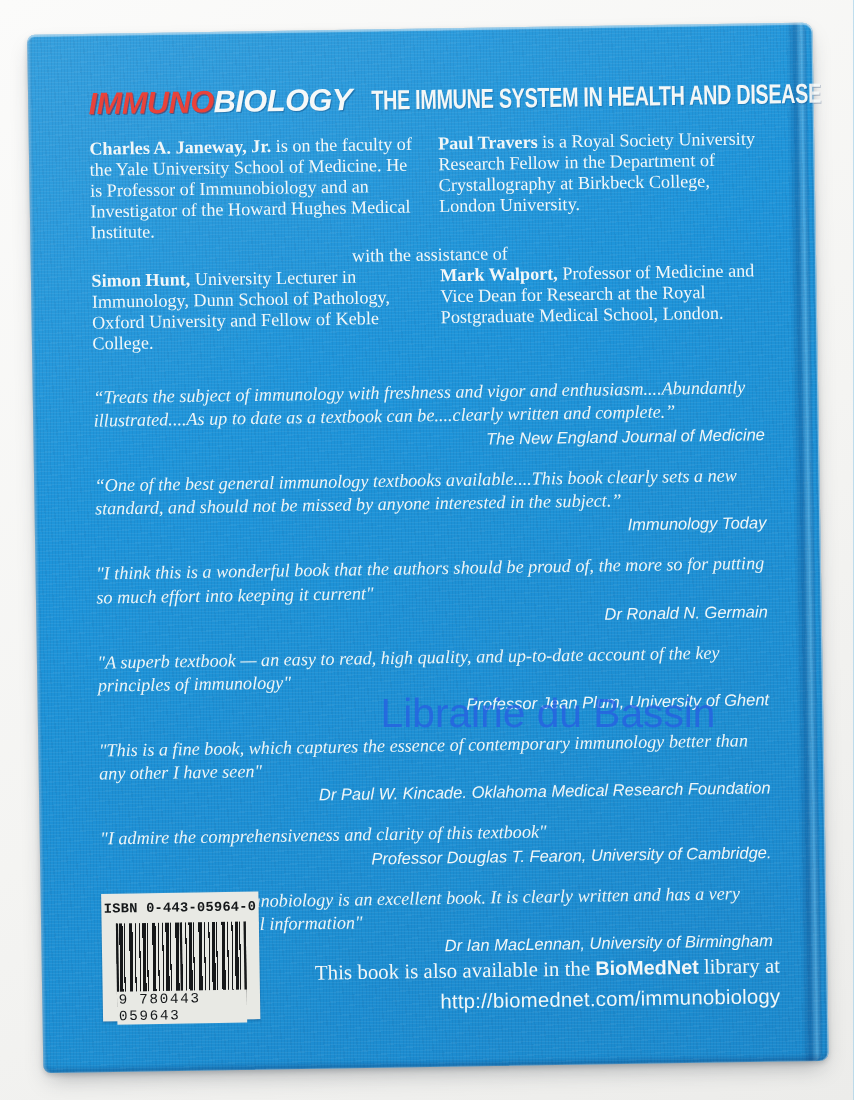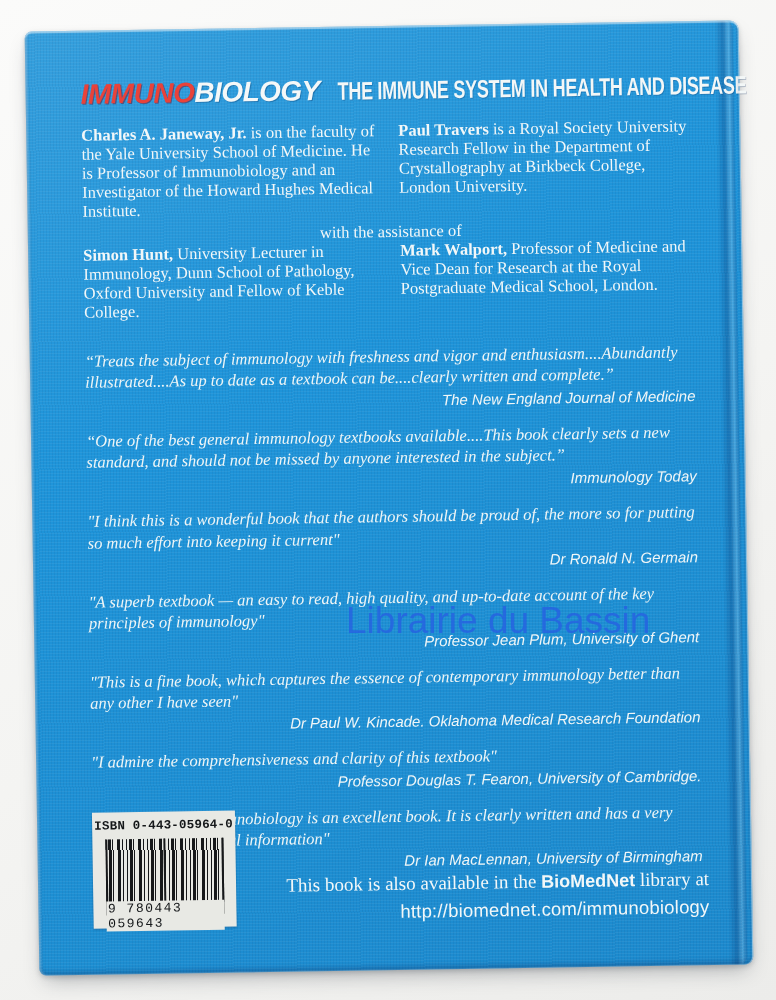--- a/index.html
+++ b/index.html
@@ -93,21 +93,21 @@
   .barcode-num{position:relative;z-index:2;background:#e8e9e4;font-size:13px;
                letter-spacing:1.5px;margin-top:-2px;padding:0 2px;}
 
   
   .footer-note{position:absolute;top:844px;right:0;width:470px;text-align:right;
                font-size:19px;line-height:1.45;color:#f2f7f8;}
   .footer-note .brand{font-family:"Liberation Sans",sans-serif;font-weight:700;font-size:18px;}
   .footer-note .url{font-family:"Liberation Sans",sans-serif;font-size:18.5px;letter-spacing:.2px;}
 
   
-  .watermark{position:absolute;left:346px;top:600px;z-index:5;
+  .watermark{position:absolute;left:346px;top:628px;z-index:5;
              font-family:"Liberation Sans",sans-serif;font-size:37px;font-weight:400;
              color:rgba(38,95,225,.78);white-space:nowrap;pointer-events:none;}
 </style>
 </head>
 <body>
 
 <div class="backdrop"></div>
 
 <div class="book">
   <div class="spine-fold"></div>

